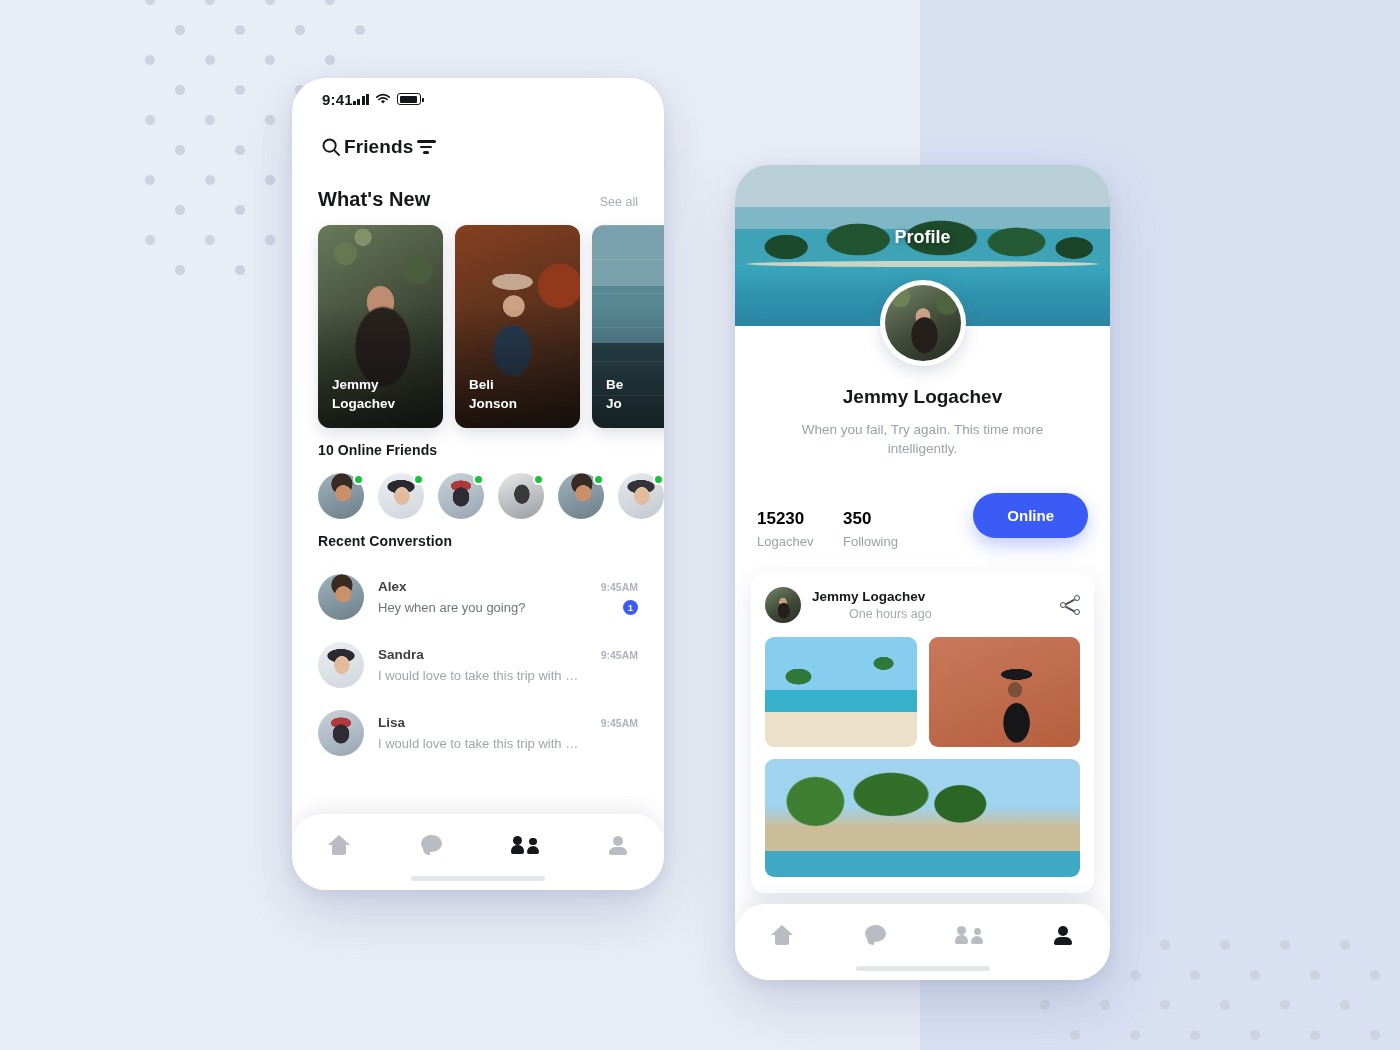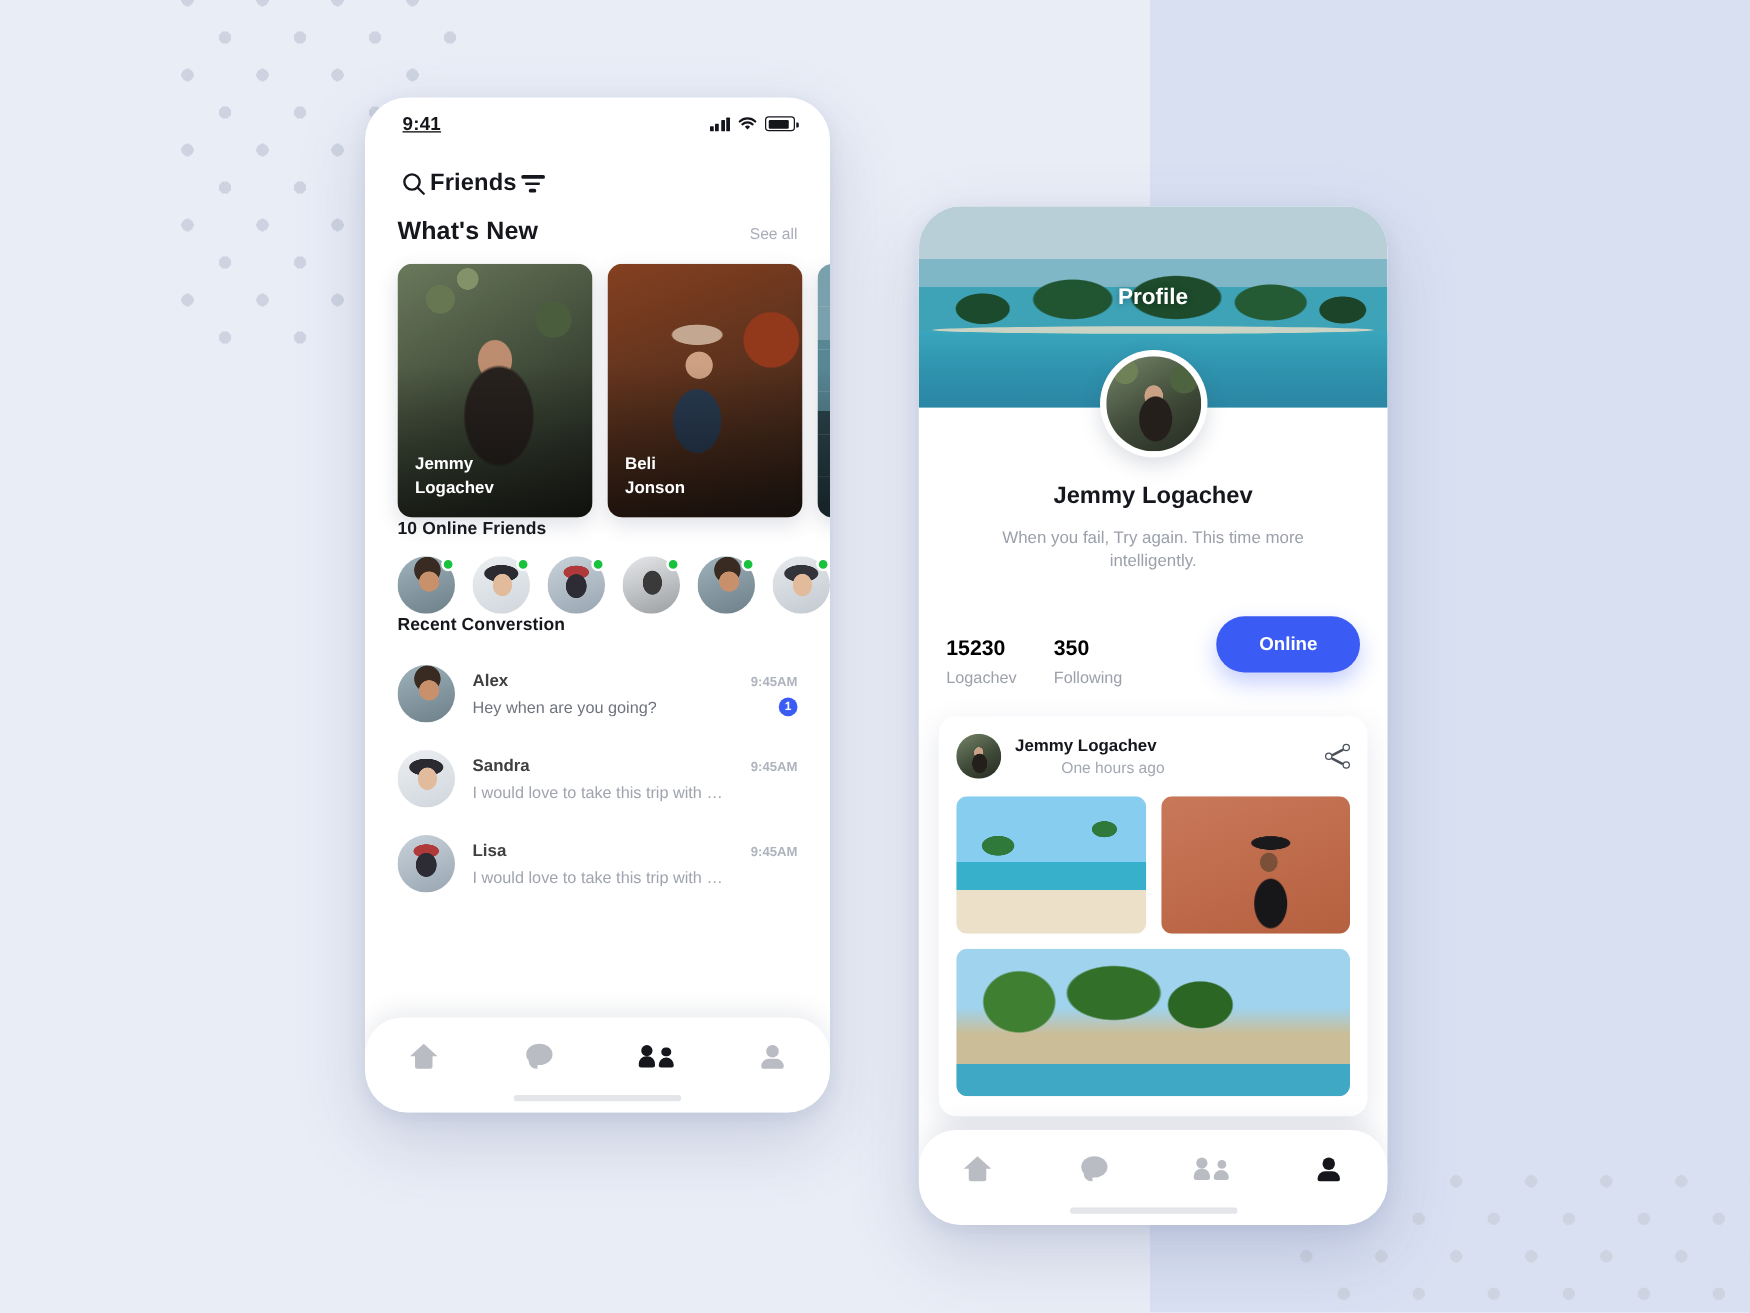--- a/index.html
+++ b/index.html
@@ -35,23 +35,22 @@
     background:#ffffff;
     border-radius:34px;
     overflow:hidden;
     box-shadow: 0 22px 55px rgba(80,95,140,.22), 0 4px 14px rgba(80,95,140,.10);
   }
   #phone-friends { left:292px; top:78px; width:372px; height:812px; }
   #phone-profile { left:735px; top:165px; width:375px; height:815px; }
 
   
   .status-bar {
-    height:42px; display:flex; align-items:center; justify-content:space-between;
+    height:42px; display:flex; align-items:center; justify-content:flex-start;
     padding:0 28px 0 30px;
-    text-decoration:underline;
   }
   .status-time { font-size:15px; font-weight:700; color:#14161c; letter-spacing:.2px; }
   .status-icons { display:flex; align-items:center; gap:6px; }
   .sig { display:flex; align-items:flex-end; gap:1.5px; height:11px; }
   .sig i { display:block; width:3px; background:#14161c; border-radius:.5px; }
   .sig i:nth-child(1){height:4px}.sig i:nth-child(2){height:6px}
   .sig i:nth-child(3){height:8.5px}.sig i:nth-child(4){height:11px}
   .batt {
     width:24px;height:12px;border:1.6px solid #14161c;border-radius:3px;
     position:relative;padding:1.5px;
@@ -68,30 +67,30 @@
   .icon-btn { width:26px;height:26px;display:flex;align-items:center;justify-content:center; }
   .filter-ico { display:flex;flex-direction:column;align-items:center;gap:3px; }
   .filter-ico i { display:block;height:2.6px;background:#15171d;border-radius:2px; }
   .filter-ico i:nth-child(1){width:19px}
   .filter-ico i:nth-child(2){width:12px}
   .filter-ico i:nth-child(3){width:6px}
 
   
   .section-row {
     display:flex;align-items:baseline;justify-content:space-between;
-    padding:0 26px; 
+    padding:0 26px; margin-top:14px;
   }
   .sec-title-lg { font-size:20px;font-weight:700;color:#15171d;letter-spacing:.1px; }
   .sec-title-sm { font-size:14px;font-weight:700;color:#15171d;letter-spacing:.1px; }
   .see-all { font-size:12.5px;color:#a8adb8; }
 
   
   .stories { display:flex; gap:12px; padding:0 0 0 26px; margin-top:14px; }
   .story {
-    position:relative; flex:0 0 auto; width:156px;height:203px;
+    position:relative; flex:0 0 auto; width:125px;height:203px;
     border-radius:12px; overflow:hidden;
     box-shadow:0 6px 16px rgba(60,70,100,.16);
   }
   .story-img{position:absolute;inset:0;}
   .story-scrim{position:absolute;inset:0;background:linear-gradient(to bottom,rgba(0,0,0,.05) 40%,rgba(0,0,0,.55) 100%);}
   .story-name{
     position:absolute;left:14px;bottom:14px;right:10px;
     color:#fff;font-size:13.5px;font-weight:700;line-height:1.45;
   }
   

